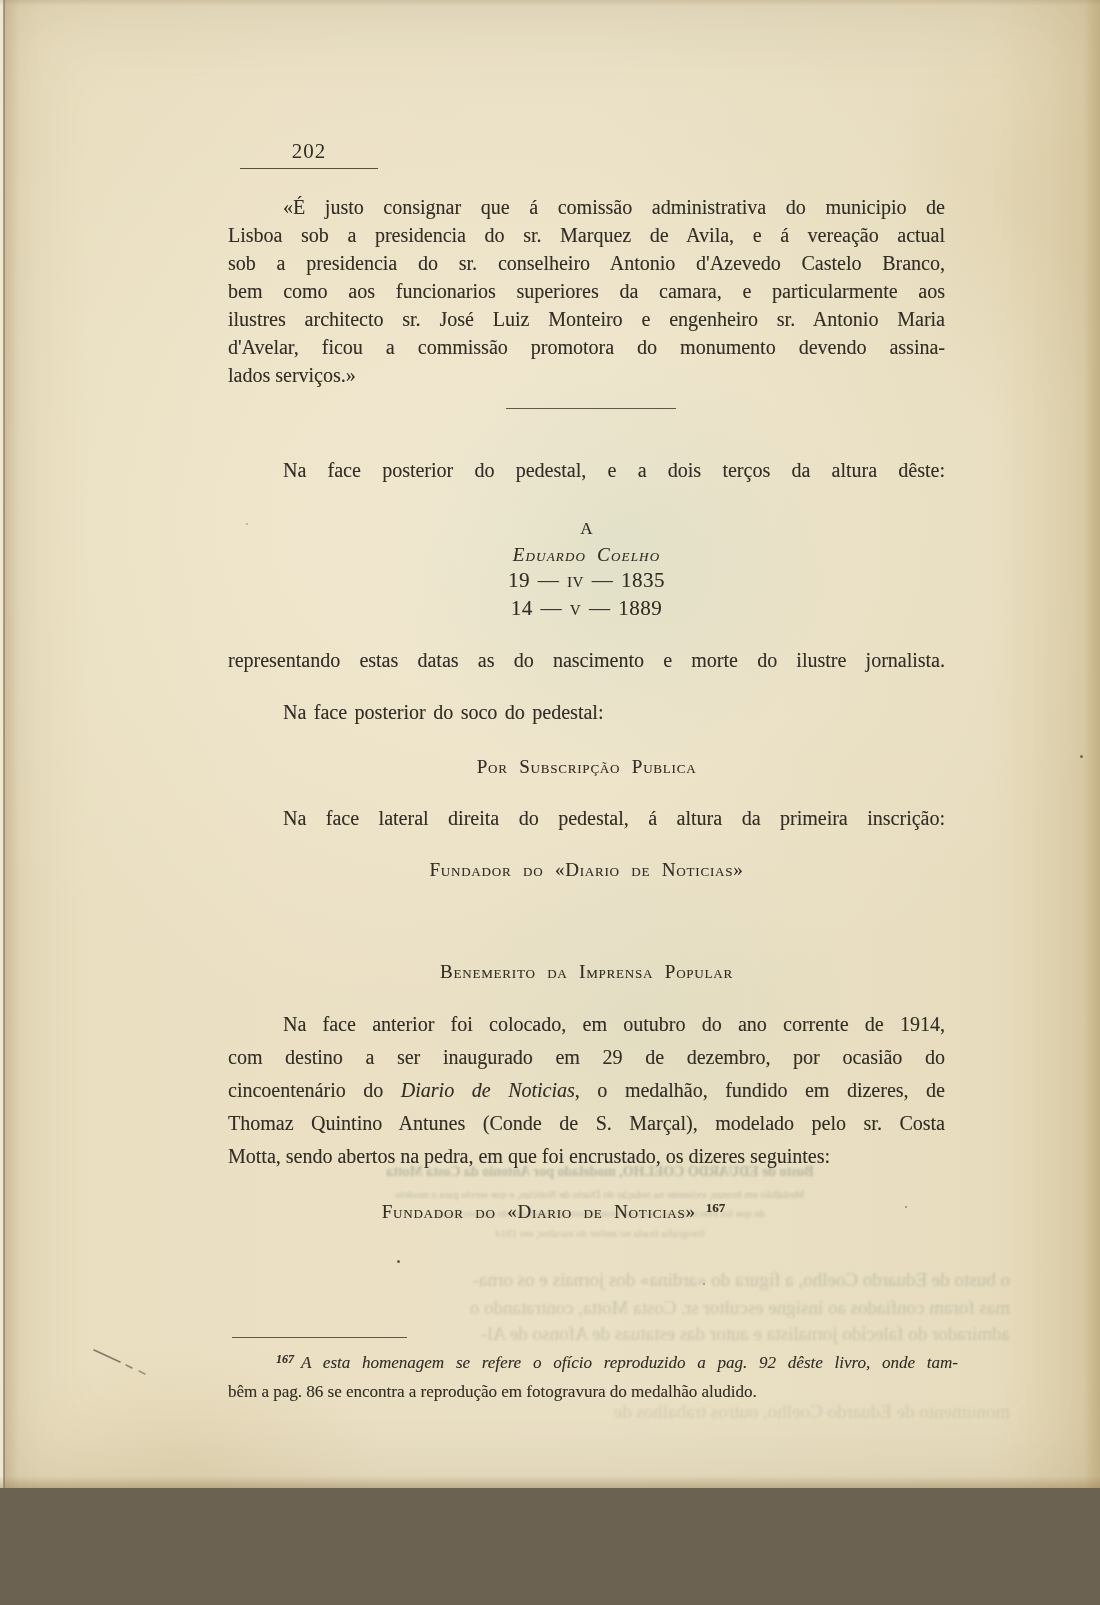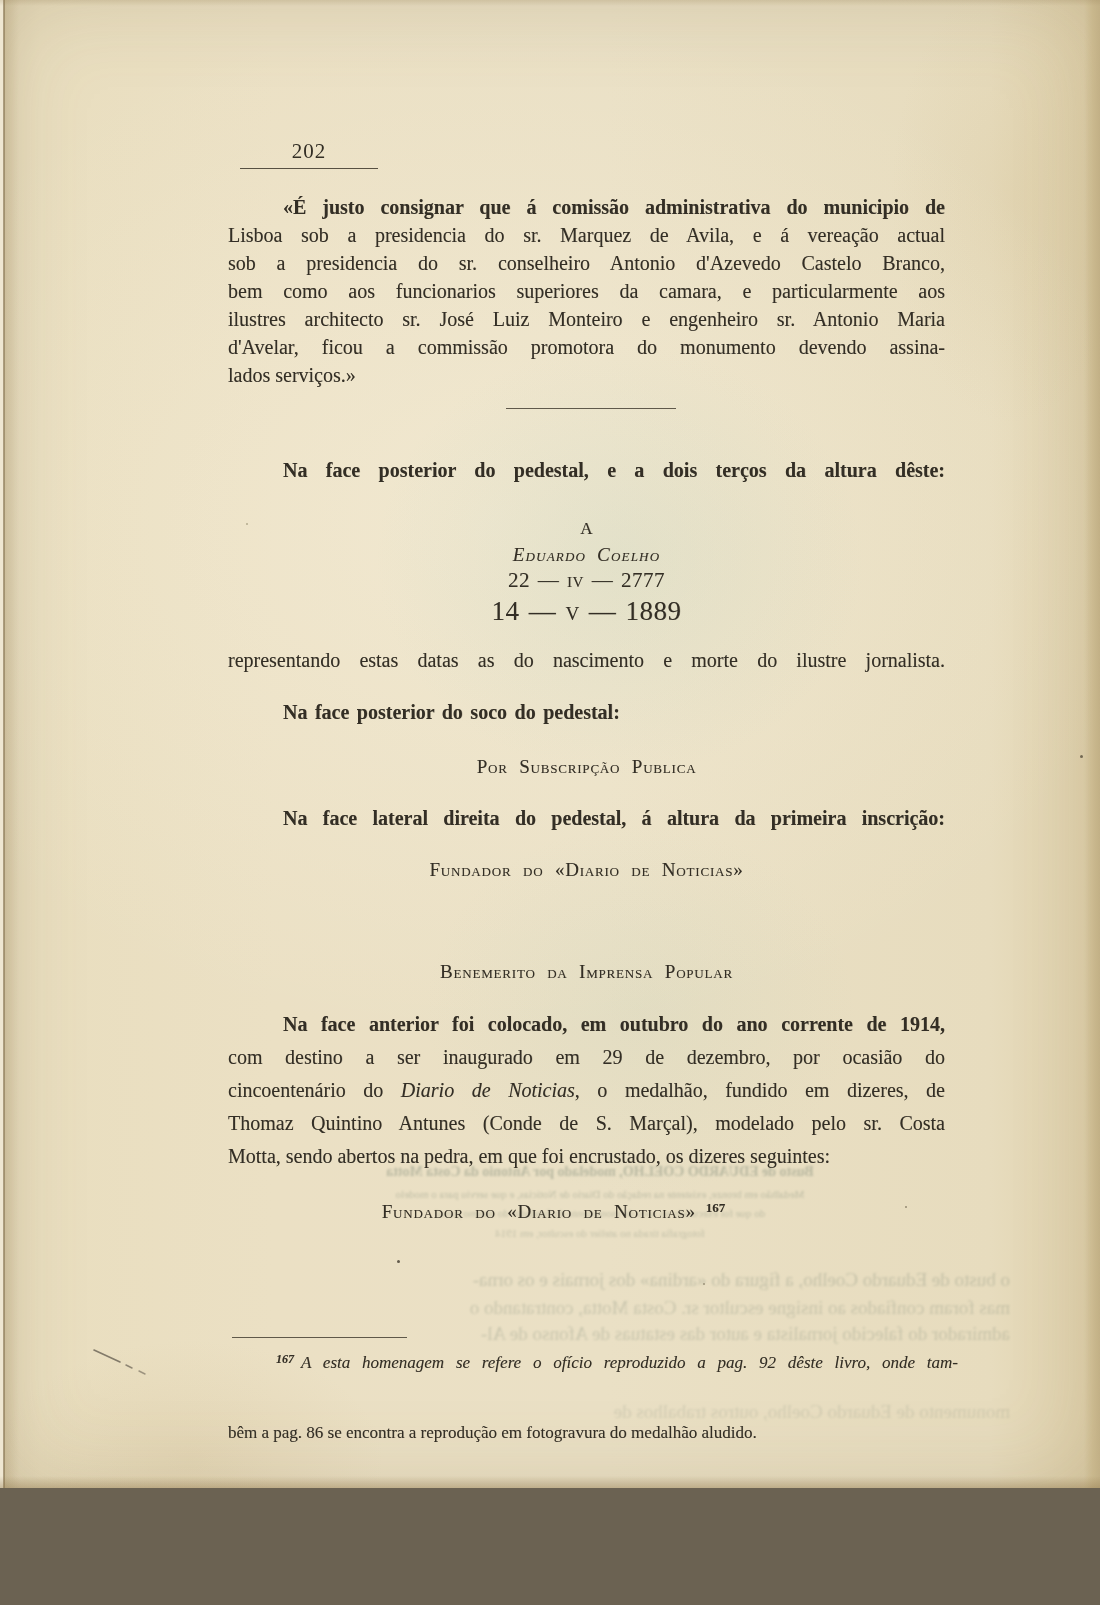--- a/index.html
+++ b/index.html
@@ -30,42 +30,42 @@
   .speck1{left:1080px;top:755px;width:3px;height:3px;background:#59503d;opacity:.8;}
   .speck2{left:397px;top:1260px;width:3px;height:3px;background:#4a4336;opacity:.85;}
   .speck3{left:703px;top:1283px;width:2px;height:2px;background:#6b6148;opacity:.6;}
   .speck4{left:246px;top:523px;width:2px;height:2px;background:#7a6f52;opacity:.5;}
   .speck5{left:905px;top:1206px;width:2px;height:2px;background:#5c5340;opacity:.6;}
 
   
   .tline{position:absolute;left:228px;width:717px;font-size:20px;line-height:1.25;
          text-shadow:0.3px 0.3px 0.4px rgba(51,46,37,0.30);}
   .just{text-align:justify;text-align-last:justify;}
-  .indent{box-sizing:border-box;padding-left:55px;font-weight:bold;}
+  .indent{box-sizing:border-box;padding-left:55px;}
   .sp{word-spacing:2.5px;}
   .smallcaps{font-variant:small-caps;}
   .center{text-align:center;}
 
   .pagenum-wrap{left:240px;top:139px;width:138px;text-align:center;font-size:21px;letter-spacing:1px;}
   .pagenum-rule{left:240px;top:168px;width:138px;height:0;border-top:1.6px solid rgba(60,54,42,0.85);}
 
   .hr-section{left:506px;top:408px;width:170px;height:0;border-top:1.6px solid rgba(60,54,42,0.8);}
 
   .insc{letter-spacing:1.2px;word-spacing:5px;font-style:italic;}
   .insc-a{top:518px;font-size:17px;}
   .insc-name{top:543px;font-size:19px;}
   .insc-date1{top:567px;font-size:21px;letter-spacing:0.5px;word-spacing:2px;}
-  .insc-date2{top:595px;font-size:27px;letter-spacing:0.5px;word-spacing:2px;}
+  .insc-date2{top:595px;font-size:21px;letter-spacing:0.5px;word-spacing:2px;}
 
   .heading{font-size:19px;letter-spacing:0.8px;word-spacing:6px;}
 
   .fn-rule{left:232px;top:1337px;width:175px;height:0;border-top:1.5px solid rgba(60,54,42,0.8);}
   .fn{font-size:17px;width:730px;}
   .fn1{top:1352px;box-sizing:border-box;padding-left:48px;text-align:justify;text-align-last:justify;font-style:italic;}
-  .fn2{top:1381px;margin-top:41px;}
+  .fn2{top:1381px;}
   sup.ref{font-size:13px;font-weight:bold;vertical-align:6px;letter-spacing:0;}
   .fn-marker{font-size:12px;font-weight:bold;vertical-align:5px;margin-right:7px;}
   .h4ref{margin-left:10px;}
 
   
   .bleed{color:#7f8a78;transform:scaleX(-1);filter:blur(1px);text-shadow:none;}
   .bleed-bold{font-weight:bold;}
   .b1{left:240px;top:1163px;width:720px;text-align:center;font-size:14px;opacity:.45;}
   .b2{left:240px;top:1188px;width:720px;text-align:center;font-size:11px;opacity:.40;}
   .b3{left:240px;top:1207px;width:720px;text-align:center;font-size:11px;opacity:.38;}
@@ -122,21 +122,21 @@
     <div class="tline" style="top:363px">lados serviços.»</div>
   </div>
 
   <div class="abs hr-section"></div>
 
   <div class="tline just indent" style="top:458px">Na face posterior do pedestal, e a dois terços da altura dêste:</div>
 
   <div>
     <div class="tline center insc-a">A</div>
     <div class="tline center smallcaps insc insc-name">Eduardo Coelho</div>
-    <div class="tline center smallcaps insc-date1">22 — iv — 2777</div>
+    <div class="tline center smallcaps insc-date1">19 — iv — 1835</div>
     <div class="tline center smallcaps insc-date2">14 — v — 1889</div>
   </div>
 
   <div class="tline just" style="top:648px">representando estas datas as do nascimento e morte do ilustre jornalista.</div>
 
   <div class="tline indent sp" style="top:700px">Na face posterior do soco do pedestal:</div>
   <div class="tline center smallcaps heading" style="top:755px">Por Subscripção Publica</div>
 
   <div class="tline just indent" style="top:806px">Na face lateral direita do pedestal, á altura da primeira inscrição:</div>
   <div class="tline center smallcaps heading" style="top:858px">Fundador do «Diario de Noticias»</div>

